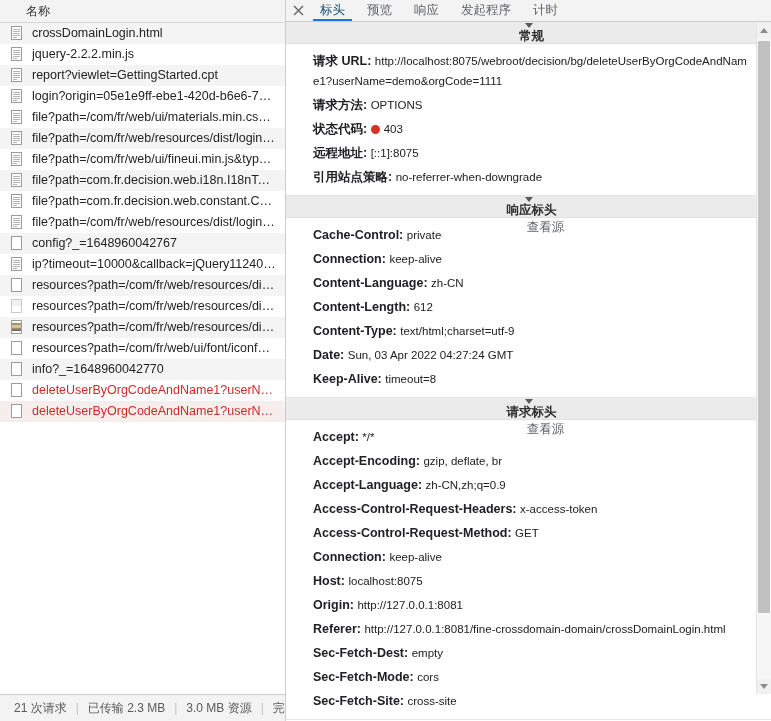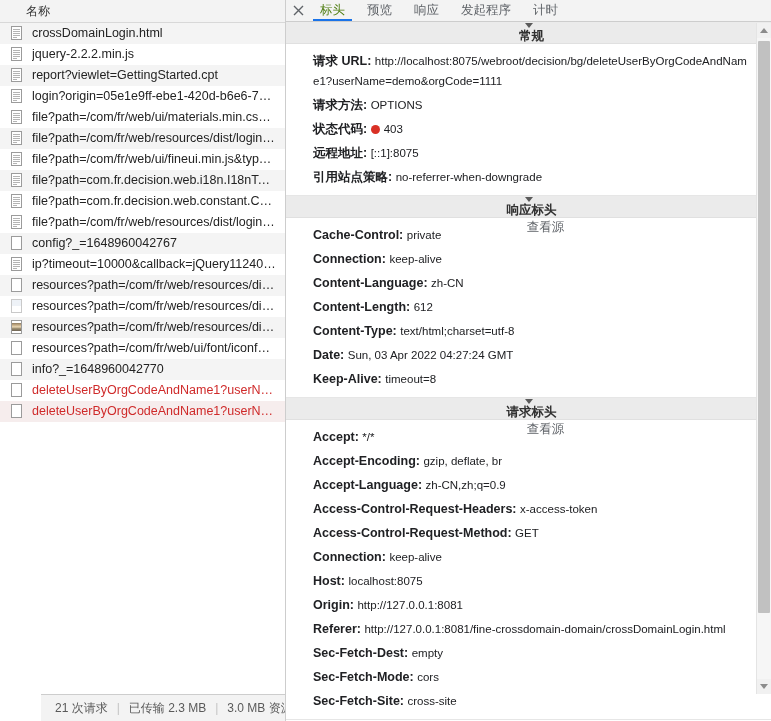--- a/index.html
+++ b/index.html
@@ -114,21 +114,20 @@
     min-height: 27px;
     border-top: 1px solid #cdcdcd;
     background: #f3f3f3;
     display: flex;
     align-items: center;
     font-size: 12px;
     color: #5a5a5a;
     padding-left: 14px;
     overflow: hidden;
     white-space: nowrap;
-    margin-left: 41px;
   }
   .status-bar .sep {
     color: #c4c4c4;
     margin: 0 9px;
   }
   .status-bar .clip { overflow: hidden; }
 
   
   #right-panel {
     width: 485px;
@@ -161,21 +160,21 @@
   .tab {
     height: 22px;
     padding: 0 11px;
     display: flex;
     align-items: center;
     font-size: 12.5px;
     color: #5f6368;
     position: relative;
     margin-top: 1px;
   }
-  .tab.active { color: #4d7c0f; }
+  .tab.active { color: #0c4a6e; }
   .tab.active::after {
     content: "";
     position: absolute;
     left: 4px; right: 4px; bottom: 0;
     height: 2px;
     background: #1a73e8;
   }
 
   #detail-scroll {
     flex: 1;
@@ -520,21 +519,21 @@
             <div class="section-title">
               <span class="caret"></span>
               <span>响应标头</span>
               <span class="view-source">查看源</span>
             </div>
             <div class="rows">
               <div class="hrow"><span class="hname">Cache-Control:</span> <span class="hval">private</span></div>
               <div class="hrow"><span class="hname">Connection:</span> <span class="hval">keep-alive</span></div>
               <div class="hrow"><span class="hname">Content-Language:</span> <span class="hval">zh-CN</span></div>
               <div class="hrow"><span class="hname">Content-Length:</span> <span class="hval">612</span></div>
-              <div class="hrow"><span class="hname">Content-Type:</span> <span class="hval">text/html;charset=utf-8</span></div>
+              <div class="hrow"><span class="hname">Content-Type:</span> <span class="hval">text/html;charset=utf-9</span></div>
               <div class="hrow"><span class="hname">Date:</span> <span class="hval">Sun, 03 Apr 2022 04:27:24 GMT</span></div>
               <div class="hrow"><span class="hname">Keep-Alive:</span> <span class="hval">timeout=8</span></div>
             </div>
           </div>
           <div class="section">
             <div class="section-title">
               <span class="caret"></span>
               <span>请求标头</span>
               <span class="view-source">查看源</span>
             </div>

